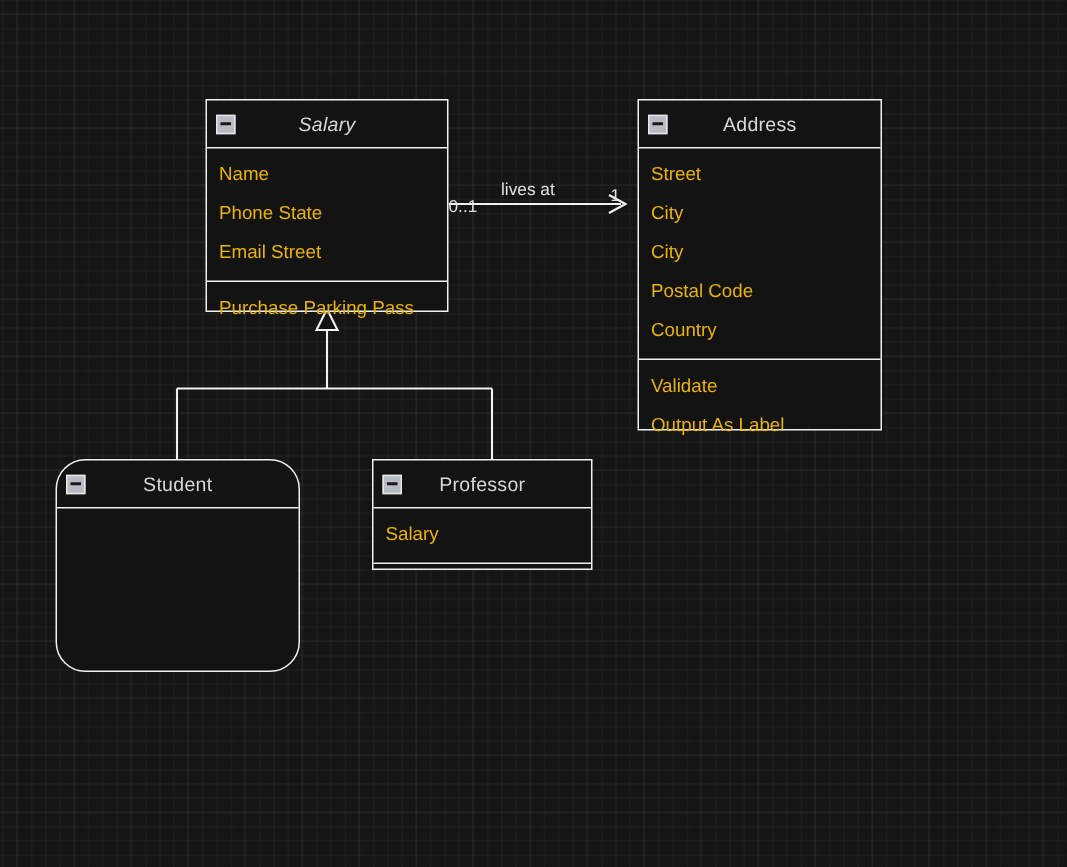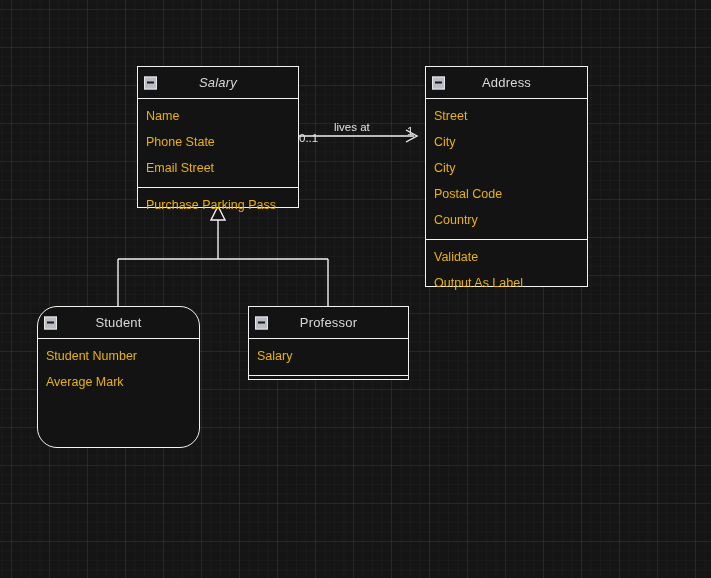--- a/index.html
+++ b/index.html
@@ -172,27 +172,23 @@
       <div class="uml-row">Validate</div>
       <div class="uml-row">Output As Label</div>
     </div>
   </div>
 
   <div class="uml-class" id="class-student" style="left:37px; top:306px; width:163px; height:142px;border-radius:20px;">
     <div class="uml-header">
       <span class="collapse-icon"></span>
       <span class="uml-title">Student</span>
     </div>
-    <div class="uml-compartment">
-      <div class="uml-row">Student Number</div>
-      <div class="uml-row">Average Mark</div>
-    </div>
   </div>
 
-  <div class="uml-class" id="class-professor" style="left:248px; top:306px; width:161px; height:74px;">
+  <div class="uml-class" id="class-professor" style="left:248px; top:306px; width:147px; height:74px;">
     <div class="uml-header">
       <span class="collapse-icon"></span>
       <span class="uml-title">Professor</span>
     </div>
     <div class="uml-compartment">
       <div class="uml-row">Salary</div>
     </div>
     <div class="uml-compartment empty"></div>
   </div>
 

